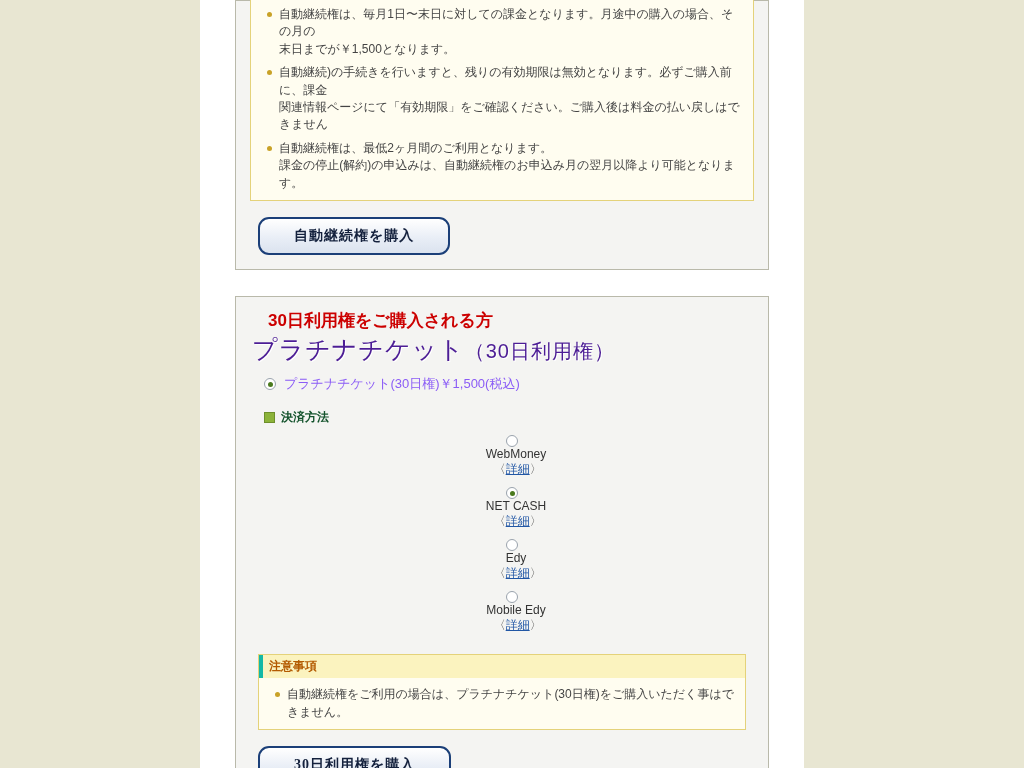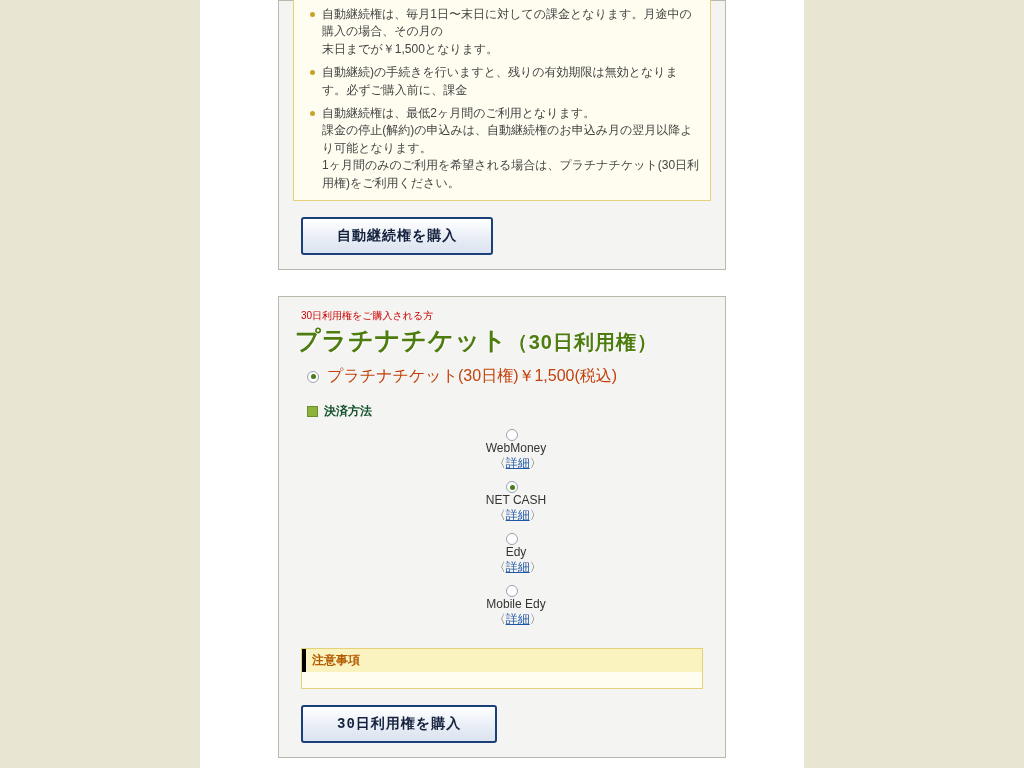--- a/index.html
+++ b/index.html
@@ -25,40 +25,40 @@
     background: #ffffff;
   }
   .content {
     padding: 0 10px;
   }
   
   .panel {
     border: 1px solid #b9b9aa;
     background: #f4f4f2;
     margin: 0 auto;
-    width: 448px;
+    width: 534px;
     box-sizing: border-box;
     padding: 10px 14px 14px 14px;
   }
   .panel + .panel {
     margin-top: 26px;
   }
   
   .notice {
     border: 1px solid #e4d27a;
     background: #fffdf0;
     box-sizing: border-box;
     padding: 6px 10px 8px 10px;
   }
   .notice-title {
     color: #b35a00;
     font-weight: bold;
     font-size: 12px;
     background: #fbf3bf;
-    border-left: 4px solid #000000;
+    border-left: 4px solid #14b8a6;
     padding: 3px 6px;
     margin: -6px -10px 8px -10px;
   }
   .notice ul {
     margin: 0;
     padding-left: 18px;
     list-style: none;
   }
   .notice li {
     position: relative;
@@ -83,57 +83,57 @@
   }
   
   .btn-row {
     text-align: left;
     padding-top: 16px;
     padding-left: 8px;
   }
   .big-btn {
     display: inline-block;
     border: 2px solid #1b3f78;
-    border-radius: 3px;
+    border-radius: 11px;
     background: linear-gradient(#ffffff, #e9eef6 55%, #dbe3ef);
     color: #14213d;
     font-size: 14px;
     font-weight: bold;
     padding: 8px 34px;
     letter-spacing: 1px;
     cursor: pointer;
     box-shadow: 0 1px 0 #fff inset;
-    font-family: Liberation Mono, monospace;
+    font-family: Liberation Serif, serif;
   }
   
   .small-red {
     color: #cc0000;
-    font-weight: normal;
-    font-size: 10px;
-    margin: 2px 0 2px 8px;
+    font-weight: bold;
+    font-size: 17px;
+    margin: 2px 0 2px 18px;
   }
   .title-big {
     font-size: 25px;
-    font-weight: bold;
-    color: #4d7c0f;
+    font-weight: normal;
+    color: #4c1d95;
     letter-spacing: 1px;
     margin: 0 0 10px 2px;
     text-shadow: 1px 1px 0 #ffffff;
     line-height: 1.25;
   }
   .title-big .paren {
     font-size: 20px;
   }
   
   .radio-row {
     display: flex;
     align-items: center;
     margin: 10px 0 10px 14px;
-    font-size: 16px;
-    color: #c2410c;
+    font-size: 13px;
+    color: #8b5cf6;
   }
   .radio {
     width: 12px;
     height: 12px;
     border-radius: 50%;
     border: 1px solid #9aa3ad;
     background: #fff;
     margin-right: 8px;
     box-sizing: border-box;
     position: relative;
@@ -193,25 +193,25 @@
 
     <div class="panel" style="padding-top:0;">
       <div class="notice" style="margin-top:-1px;border-top:none;">
         <ul>
           <li>
             <span class="sub">自動継続権は、毎月1日〜末日に対しての課金となります。月途中の購入の場合、その月の</span>
             <span class="sub">末日までが￥1,500となります。</span>
           </li>
           <li>
             <span class="sub">自動継続)の手続きを行いますと、残りの有効期限は無効となります。必ずご購入前に、課金</span>
+            <span class="sub">関連情報ページにて「有効期限」をご確認ください。ご購入後は料金の払い戻しはできません</span>
           </li>
           <li>
             <span class="sub">自動継続権は、最低2ヶ月間のご利用となります。</span>
             <span class="sub">課金の停止(解約)の申込みは、自動継続権のお申込み月の翌月以降より可能となります。</span>
-            <span class="sub">1ヶ月間のみのご利用を希望される場合は、プラチナチケット(30日利用権)をご利用ください。</span>
           </li>
         </ul>
       </div>
       <div class="btn-row">
         <button class="big-btn">自動継続権を購入</button>
       </div>
     </div>
 
     <div class="panel">
       <div class="small-red">30日利用権をご購入される方</div>
@@ -249,20 +249,25 @@
 
       <div class="pay-row">
         <span class="radio"></span>
         <span>Mobile Edy</span>
         <span class="paren-link">&nbsp;〈<a href="#">詳細</a>〉</span>
       </div>
 
       <div class="mini-notice-wrap">
         <div class="notice">
           <div class="notice-title">注意事項</div>
+          <ul>
+            <li>
+              <span class="sub">自動継続権をご利用の場合は、プラチナチケット(30日権)をご購入いただく事はできません。</span>
+            </li>
+          </ul>
         </div>
       </div>
 
       <div class="btn-row">
         <button class="big-btn">30日利用権を購入</button>
       </div>
     </div>
 
   </div>
 </div>

